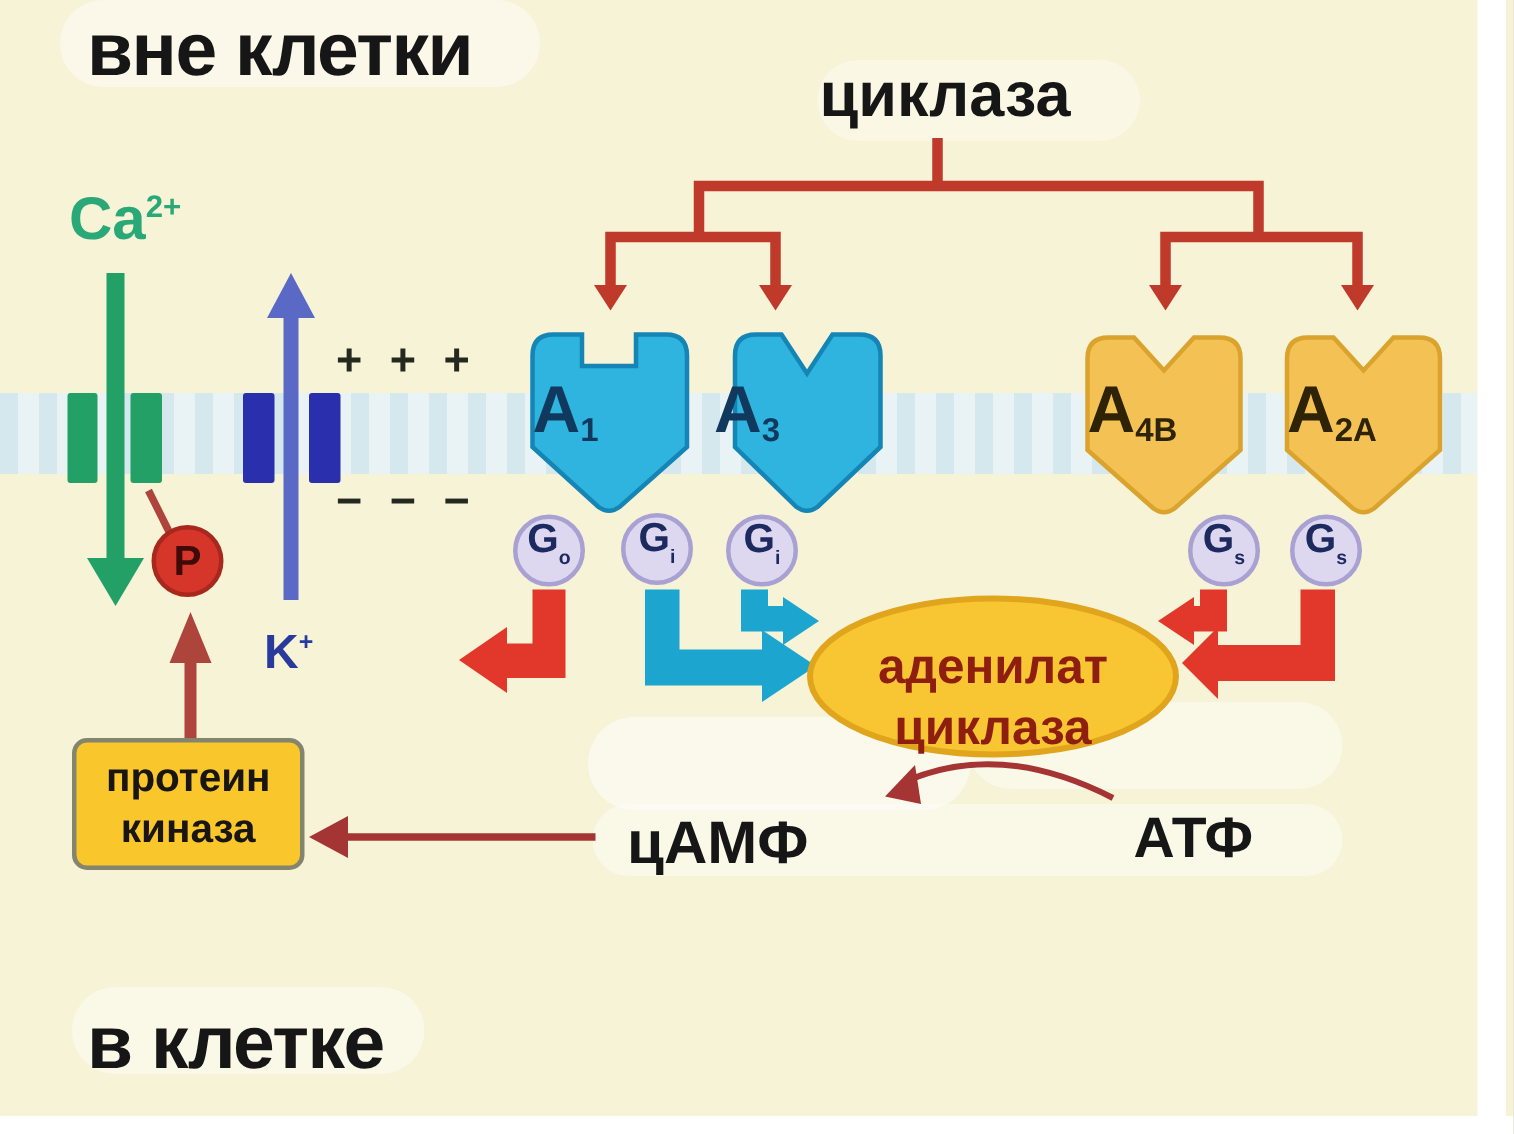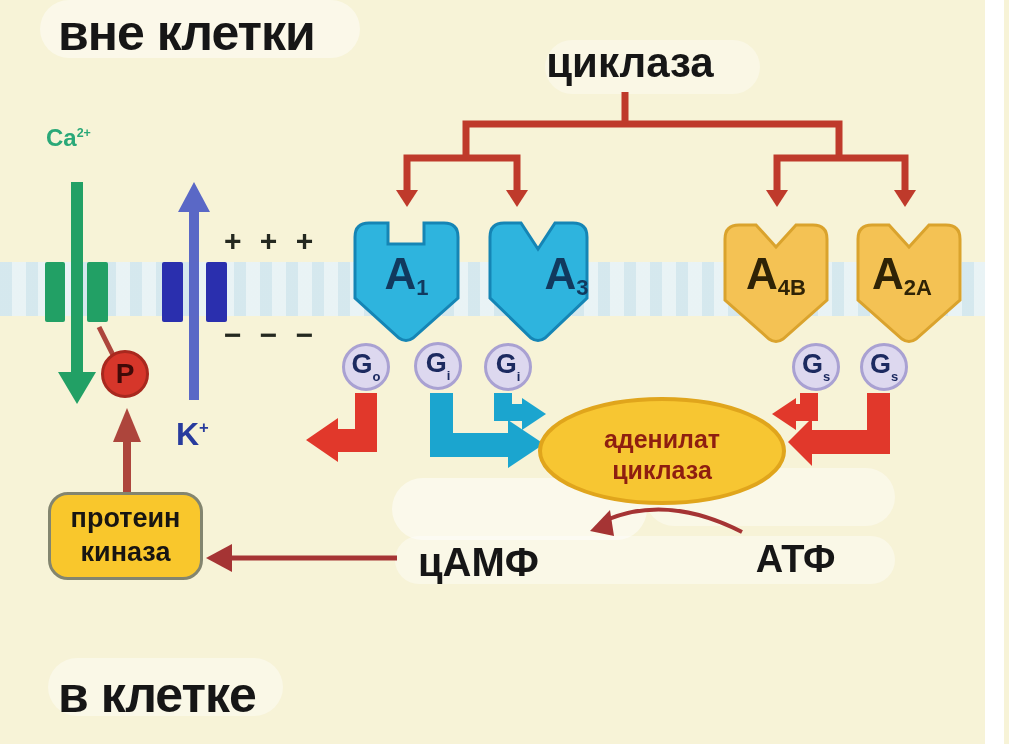--- a/index.html
+++ b/index.html
@@ -11,47 +11,47 @@
   .stage *{box-sizing:border-box;}
   .membrane{
     position:absolute;left:0;top:262px;width:985px;height:54px;
     background:repeating-linear-gradient(90deg,rgba(197,224,233,.55) 0 12px,rgba(233,244,246,.55) 12px 26px),var(--membrane);
   }
   .glow{position:absolute;background:#fff;border-radius:40px;pointer-events:none;}
   svg.overlay{position:absolute;left:0;top:0;z-index:3;}
   .lbl{position:absolute;font-weight:800;color:var(--black);white-space:nowrap;z-index:5;line-height:1;}
   .title{font-size:50px;letter-spacing:-1px;}
   .caffeine{left:540px;top:42px;width:180px;text-align:center;font-size:42px;}
-  .ca{left:46px;top:126px;font-size:24px;color:var(--ca_green);}
+  .ca{left:46px;top:126px;font-size:40px;color:var(--ca_green);}
   .ca sup,.k sup{font-size:.52em;vertical-align:super;letter-spacing:0;}
   .k{left:176px;top:418px;font-size:32px;color:var(--k_text);}
   .charges{left:224px;width:120px;text-align:left;font-size:30px;color:#24281f;word-spacing:10px;}
   .camp{left:418px;top:542px;width:165px;text-align:left;font-size:40px;}
   .atp{left:733px;top:540px;width:125px;text-align:center;font-size:38px;}
   .enzyme{
     left:540px;top:424px;width:244px;text-align:center;z-index:6;
-    font-size:25px;line-height:1.24;color:var(--ellipse_text);font-weight:800;position:absolute;
+    font-size:33px;line-height:1.24;color:var(--ellipse_text);font-weight:800;position:absolute;
   }
   .kinase-box{
     position:absolute;left:48px;top:492px;width:155px;height:88px;z-index:5;
-    background:var(--kinase_fill);border:3px solid var(--kinase_border);border-radius:20px;
+    background:var(--kinase_fill);border:3px solid var(--kinase_border);border-radius:10px;
     display:flex;flex-direction:column;align-items:center;justify-content:center;
     font-size:27px;font-weight:800;color:#181512;line-height:1.25;text-align:center;
   }
   .rlabel{
-    position:absolute;top:252px;z-index:5;text-align:center;font-weight:800;line-height:1;
+    position:absolute;top:252px;z-index:5;font-weight:800;line-height:1;
   }
   .rlabel.cyan{color:var(--recep_cyan_text);}
   .rlabel.gold{color:var(--recep_gold_text);}
   .rbase{font-size:44px;font-weight:800;}
   .rsub{font-size:22px;font-weight:800;vertical-align:-6px;}
   .gdot{
     position:absolute;width:48px;height:48px;border-radius:50%;z-index:5;
     background:var(--g_fill);border:3px solid var(--g_border);
-    display:flex;align-items:center;justify-content:center;
+    display:flex;justify-content:center;
     color:var(--g_text);font-weight:800;font-size:27px;line-height:1;
   }
   .gsub{font-size:13px;vertical-align:-8px;font-weight:800;}
   .pdot{
     position:absolute;left:101px;top:350px;width:48px;height:48px;border-radius:50%;z-index:5;
     background:var(--p_fill);border:3px solid var(--p_border);
     display:flex;align-items:center;justify-content:center;
     color:var(--p_text);font-weight:800;font-size:28px;
   }
   .edge{position:absolute;background:#fff;z-index:8;}
@@ -117,21 +117,21 @@
   <div class="lbl caffeine">циклаза</div>
 
   <div class="lbl ca"><span>Ca</span><sup>2+</sup></div>
   <div class="lbl k"><span>K</span><sup>+</sup></div>
 
   <div class="lbl charges" style="top:226px">+ + +</div>
   <div class="lbl charges" style="top:320px">− − −</div>
 
   <div class="rlabel cyan" style="left:355px;width:103px">
     <span class="rbase">A</span><span class="rsub">1</span></div>
-  <div class="rlabel cyan" style="left:518px;width:97px">
+  <div class="rlabel cyan" style="left:476px;width:97px">
     <span class="rbase">A</span><span class="rsub">3</span></div>
   <div class="rlabel gold" style="left:725px;width:102px">
     <span class="rbase">A</span><span class="rsub">4B</span></div>
   <div class="rlabel gold" style="left:858px;width:88px">
     <span class="rbase">A</span><span class="rsub">2A</span></div>
 
   <div class="gdot" style="left:342px;top:343px">
     <span><span>G</span><span class="gsub">o</span></span>
     </div>
   <div class="gdot" style="left:414px;top:342px">

